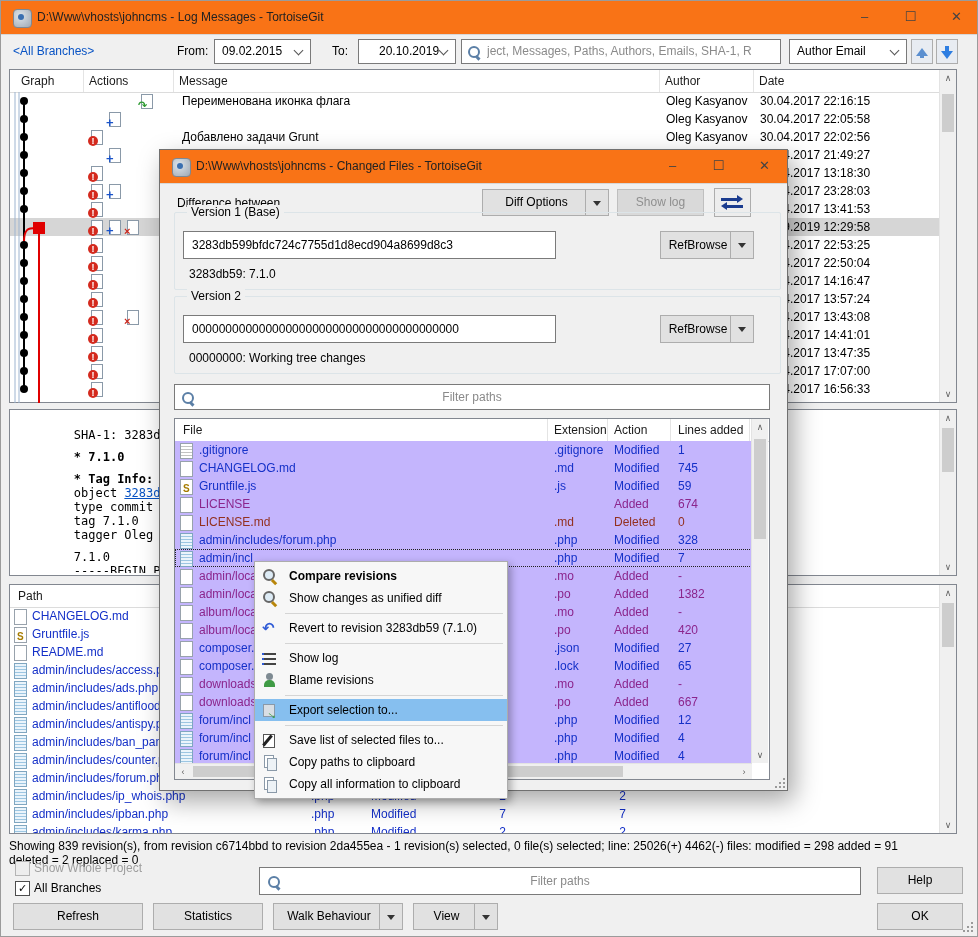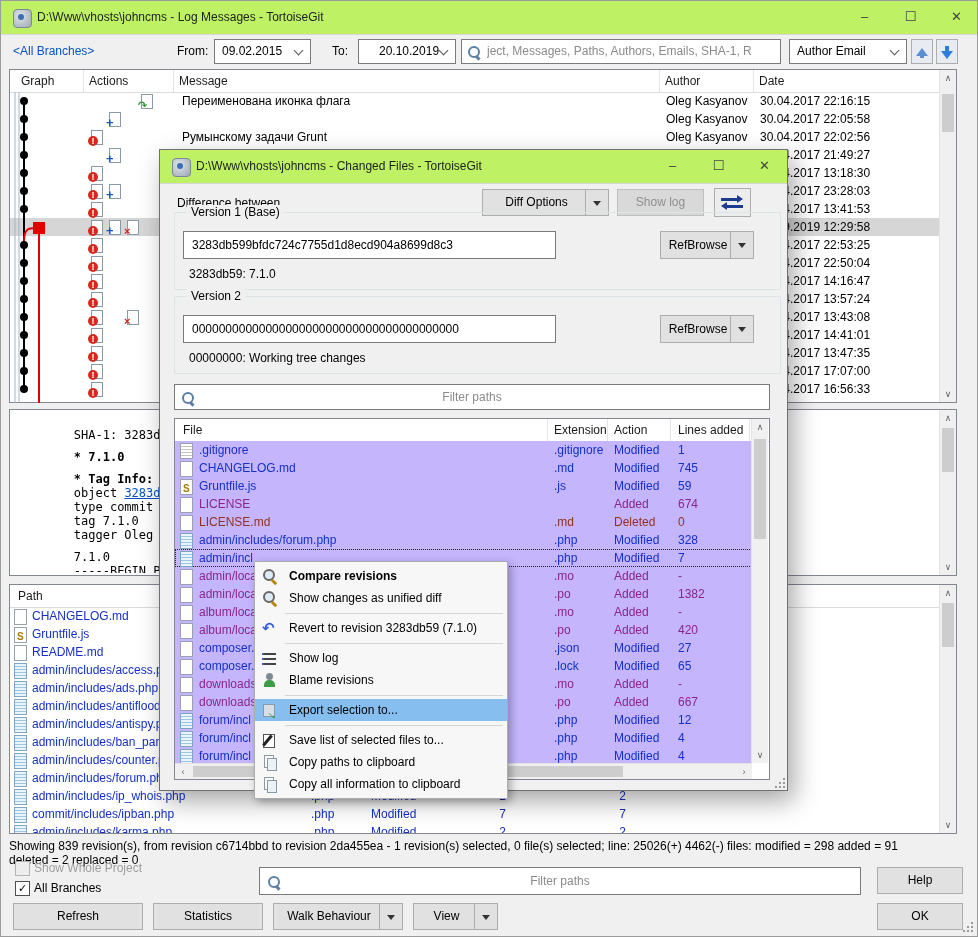--- a/index.html
+++ b/index.html
@@ -1,21 +1,21 @@
 <!DOCTYPE html>
 <html><head>
 <meta charset="utf-8">
 <style>
   html,body{margin:0;padding:0;background:#888;}
   #root{position:relative;width:978px;height:937px;background:#F0F0F0;
         font-family:"Liberation Sans","DejaVu Sans",sans-serif;font-size:12px;color:#000;
         overflow:hidden;border:1px solid #9B9B9B;box-sizing:border-box;}
   .abs{position:absolute;box-sizing:border-box;}
   
-  .titlebar{background:#bef264;border-bottom:1px solid #D7D7D7;}
+  .titlebar{background:#f97316;border-bottom:1px solid #D7D7D7;}
   .apptitle{position:absolute;left:36px;top:9px;color:#222;}
   .appicon{position:absolute;left:12px;top:8px;width:17px;height:17px;border-radius:4px;
            background:radial-gradient(circle at 35% 35%,#DDE4EA,#9FA9B4);border:1px solid #7E8893;}
   .appicon::after{content:"";position:absolute;left:4px;top:4px;width:6px;height:6px;border-radius:50%;background:#3A6FB0;}
   .wbtn{position:absolute;top:0;width:45px;height:34px;text-align:center;line-height:32px;color:#444;font-size:13px;}
   
   .btn{background:#E1E1E1;border:1px solid #ADADAD;text-align:center;color:#000;}
   .btn.dis{background:#D9D9D9;border-color:#BFBFBF;color:#8F8F8F;}
   .split{position:absolute;top:0;right:22px;bottom:0;border-right:1px solid #ADADAD;}
   .dtri{position:absolute;right:7px;top:50%;margin-top:-2px;width:0;height:0;
@@ -202,21 +202,21 @@
         <div class="cell" style="left:750px;width:178px;">30.04.2017 22:05:58</div>
       </div>
         <div class="lrow" data-sel="0">
         <div class="cell acts" data-ic="m">
           <span class="aslot s-m">
               <span class="pg"></span>
               <span class="bd">!</span>
             </span>
 
         </div>
-        <div class="cell" style="left:172px;width:478px;">Румынскому задачи Grunt</div>
+        <div class="cell" style="left:172px;width:478px;">Добавлено задачи Grunt</div>
         <div class="cell" style="left:656px;width:90px;">Oleg Kasyanov</div>
         <div class="cell" style="left:750px;width:178px;">30.04.2017 22:02:56</div>
       </div>
         <div class="lrow" data-sel="0">
         <div class="cell acts" data-ic="a">
 
           <span class="aslot s-a">
               <span class="pg"></span>
               <span class="bd">+</span>
             </span>
@@ -569,21 +569,21 @@
         <div class="lrow">
         <span class="fic" style="position:absolute;left:4px;top:2px;" data-fic="lined"></span>
         <span class="cell navy" style="left:22px;width:270px;">admin/includes/ip_whois.php</span>
         <span class="cell navy" style="left:301px;width:55px;">.php</span>
         <span class="cell navy" style="left:361px;width:70px;">Modified</span>
         <span class="cell navy" style="left:436px;width:60px;text-align:right;">2</span>
         <span class="cell navy" style="left:556px;width:60px;text-align:right;">2</span>
       </div>
         <div class="lrow">
         <span class="fic" style="position:absolute;left:4px;top:2px;" data-fic="lined"></span>
-        <span class="cell navy" style="left:22px;width:270px;">commit/includes/ipban.php</span>
+        <span class="cell navy" style="left:22px;width:270px;">admin/includes/ipban.php</span>
         <span class="cell navy" style="left:301px;width:55px;">.php</span>
         <span class="cell navy" style="left:361px;width:70px;">Modified</span>
         <span class="cell navy" style="left:436px;width:60px;text-align:right;">7</span>
         <span class="cell navy" style="left:556px;width:60px;text-align:right;">7</span>
       </div>
         <div class="lrow">
         <span class="fic" style="position:absolute;left:4px;top:2px;" data-fic="lined"></span>
         <span class="cell navy" style="left:22px;width:270px;">admin/includes/karma.php</span>
         <span class="cell navy" style="left:301px;width:55px;">.php</span>
         <span class="cell navy" style="left:361px;width:70px;">Modified</span>

